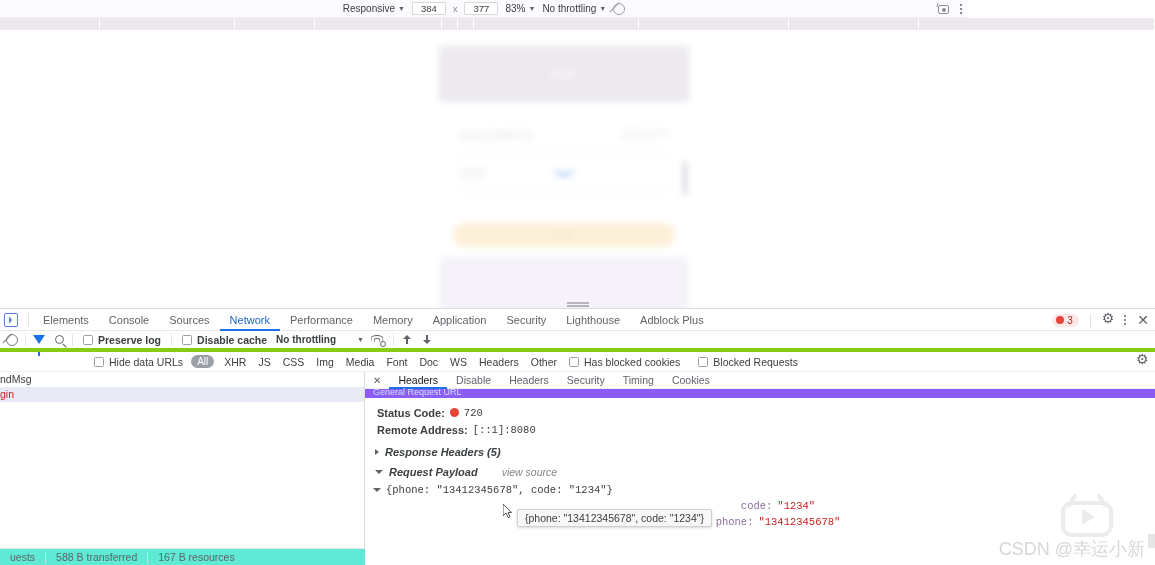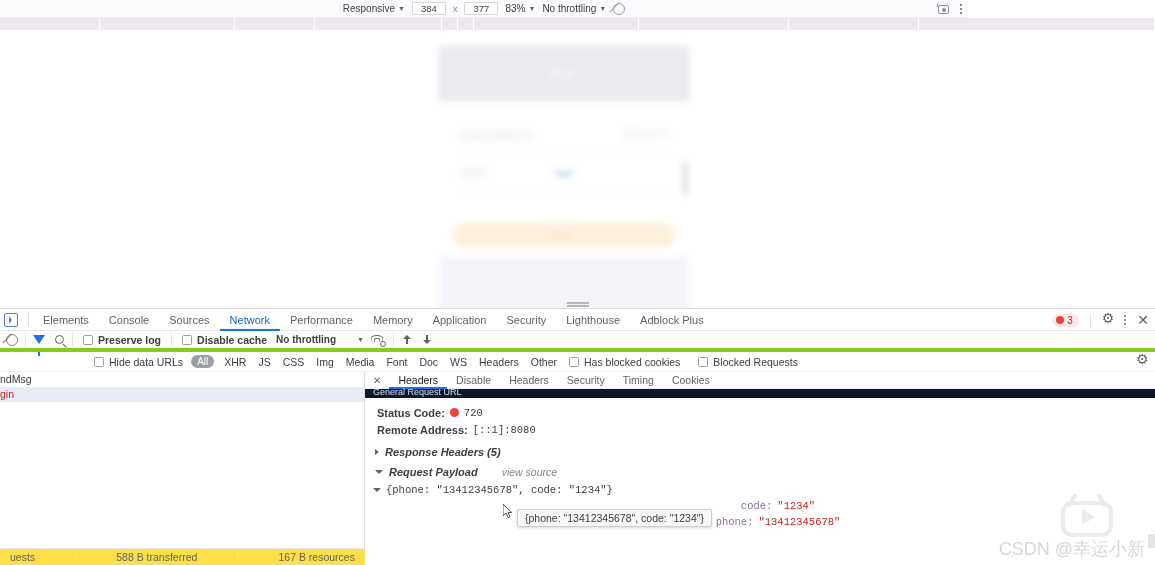--- a/index.html
+++ b/index.html
@@ -235,21 +235,21 @@
   }
   .detail-tabs {
     height: 17px; display: flex; align-items: center; border-bottom: 1px solid #efefef;
     font-size: 10.5px; color: #5f6368;
   }
   .dtab-close { padding: 0 8px; font-size: 10px; color: #5f6368; }
   .dtab { padding: 0 9px; height: 17px; line-height: 17px; white-space: nowrap; }
   .dtab.active { color: #202124; border-bottom: 2px solid #1a73e8; }
 
   .blue-row {
-    height: 9px; background: #0f172a; margin-top: 0px; position: relative;
+    height: 9px; background: #8b5cf6; margin-top: 0px; position: relative;
   }
   .blue-row .ghost {
     position: absolute; left: 8px; top: -2px; font-size: 9px; color: #cfe0fb;
     white-space: nowrap;
   }
 
   .hdr-content { padding: 6px 0 0 12px; font-size: 11px; }
   .hline { height: 17px; display: flex; align-items: center; gap: 5px; }
   .hkey { font-weight: bold; color: #3c4043; font-size: 11px; }
   .hval { color: #3c4043; font-family: "Liberation Mono", monospace; font-size: 10.5px; }
@@ -282,22 +282,22 @@
     box-shadow: 0 1px 3px rgba(0,0,0,0.16);
   }
   .cursor-arrow {
     position: absolute; left: 138px; top: 132px; width: 9px; height: 14px;
     z-index: 5;
   }
 
   
   .statusbar {
     position: absolute; left: 0; bottom: 0; width: 365px; height: 17px;
-    background: #fde047; border-top: 1px solid #e8e8e8;
-    display: flex; align-items: center; font-size: 10.5px; color: #5f6368; justify-content: space-between;
+    background: #5eead4; border-top: 1px solid #e8e8e8;
+    display: flex; align-items: center; font-size: 10.5px; color: #5f6368;
   }
   .sb-item { padding: 0 10px; }
   .sb-div { width: 1px; height: 11px; background: #e0e0e0; }
 
   
   .watermark {
     position: absolute; right: 10px; bottom: 4px;
     display: flex; align-items: flex-end; gap: 0px; z-index: 9; pointer-events: none;
   }
   .wm-text { font-size: 18px; color: #d7d7db; white-space: nowrap; }

